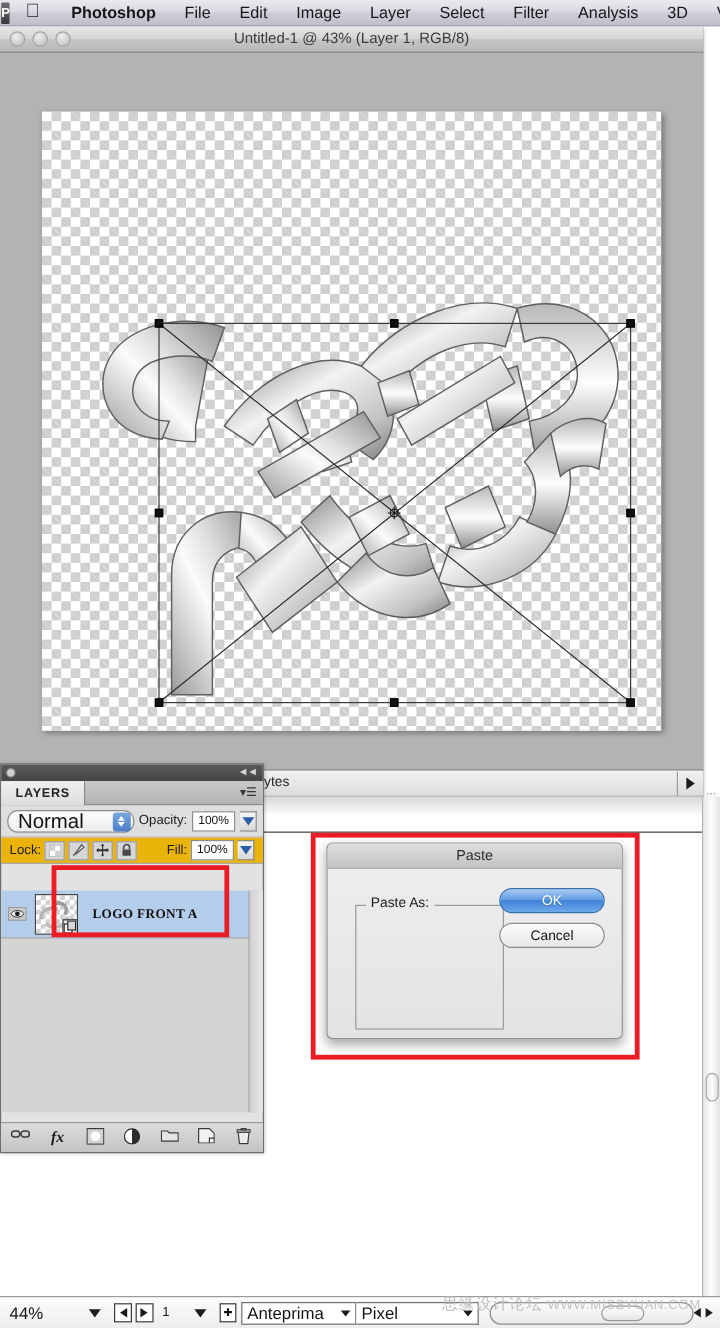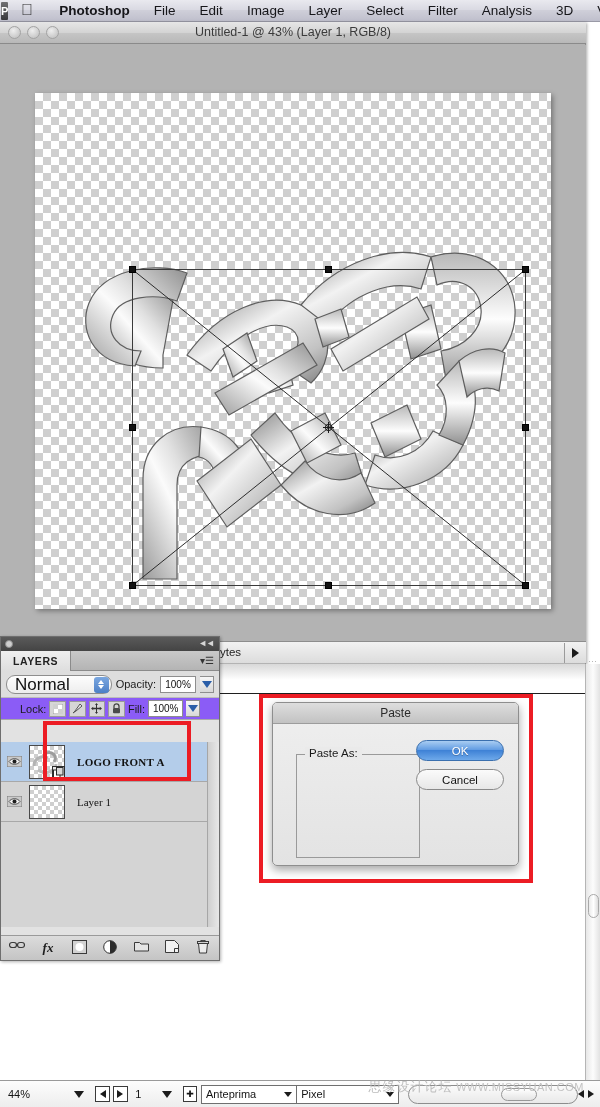--- a/index.html
+++ b/index.html
@@ -176,22 +176,22 @@
   .numfield{
     width:36px;height:17px;background:#fff;border:1px solid #8e8e8e;
     font-size:10px;line-height:16px;text-align:center;color:#111;
   }
   .numdrop{
     width:14px;height:17px;border:1px solid #8e8e8e;border-left:none;
     background:linear-gradient(to bottom,#f6f6f6,#d8d8d8);
     display:flex;align-items:center;justify-content:center;
   }
   #layers .lockrow{
-    height:22px;display:flex;align-items:center;padding:0 19px;gap:3px;
-    background:#8b5cf6;border-bottom:1px solid #a9a9a9;
+    height:22px;display:flex;align-items:center;padding:0 7px;gap:3px;
+    background:#eab308;border-bottom:1px solid #a9a9a9;
   }
   .lockbtn{
     width:17px;height:16px;border:1px solid #9a9a9a;background:#d6d6d6;
     display:flex;align-items:center;justify-content:center;font-size:9px;color:#333;
   }
   #layers .list{
     position:absolute;left:0;top:105px;width:218px;height:185px;background:#d4d4d4;
     overflow:hidden;
     font-family:Liberation Serif, serif;
   }
@@ -308,21 +308,21 @@
   
   #bottombar{
     position:absolute;left:0;bottom:0;width:600px;height:27px;
     background:linear-gradient(to bottom,#fdfdfd,#ededed);
     border-top:1px solid #9a9a9a;
     display:flex;align-items:center;font-size:11px;color:#141414;
   }
   #bottombar .cell{ height:19px;display:flex;align-items:center;}
   .bfield{
     height:19px;border:1px solid #6f6f6f;background:#ffffff;
-    display:flex;align-items:center;padding:0 4px;font-size:11px;
+    display:flex;align-items:center;padding:0 4px;font-size:14px;
   }
   .bsmall{ width:16px;height:16px;border:1px solid #3a3a3a;background:#fff;
     display:flex;align-items:center;justify-content:center;font-size:9px;}
   .bslider{
     width:185px;height:19px;border:1px solid #8d8d8d;border-radius:10px;
     background:linear-gradient(to bottom,#fbfbfb,#e9e9e9);position:relative;
   }
   .bslider .knob{
     position:absolute;left:92px;top:2px;width:36px;height:13px;border-radius:8px;
     background:linear-gradient(to bottom,#ffffff,#e4e4e4);border:1px solid #989898;
@@ -536,31 +536,20 @@
         <span class="sobadge">
           <svg width="11" height="11" viewBox="0 0 11 11">
             <rect x="0.5" y="3" width="6.5" height="7.5" fill="#fff" stroke="#2b2b2b"></rect>
             <rect x="3.5" y="0.5" width="6.5" height="7.5" fill="#d8d8d8" stroke="#2b2b2b"></rect>
           </svg>
         </span>
       </span>
       <span class="layername b">LOGO FRONT A</span>
     </div>
 
-    <div class="layerrow unsel">
-      <span class="eye">
-        <svg width="15" height="11" viewBox="0 0 15 11">
-          <rect x="0" y="0" width="15" height="11" fill="#c9c9c9" stroke="#7a7a7a"></rect>
-          <path d="M2 5.5 C4.5 1.8 10.5 1.8 13 5.5 C10.5 9.2 4.5 9.2 2 5.5 Z" fill="#f0f0f0" stroke="#2e2e2e" stroke-width=".8"></path>
-          <circle cx="7.5" cy="5.5" r="2" fill="#1d1d1d"></circle>
-        </svg>
-      </span>
-      <span class="thumb"></span>
-      <span class="layername">Layer 1</span>
-    </div>
   </div>
 
   <div class="scrollstub"></div>
 
   <div class="footer">
     <span class="fbtn">
       <svg width="16" height="10" viewBox="0 0 16 10">
         <rect x="0.5" y="2.5" width="7" height="5" rx="2.5" fill="none" stroke="#3a3a3a" stroke-width="1.2"></rect>
         <rect x="8.5" y="2.5" width="7" height="5" rx="2.5" fill="none" stroke="#3a3a3a" stroke-width="1.2"></rect>
       </svg>

